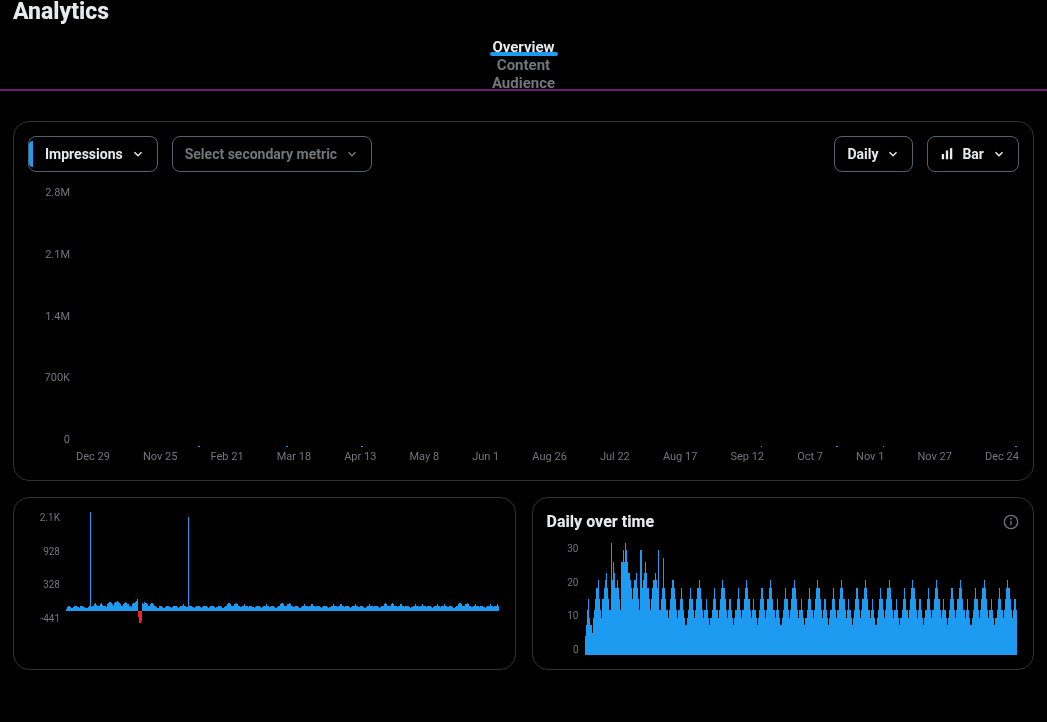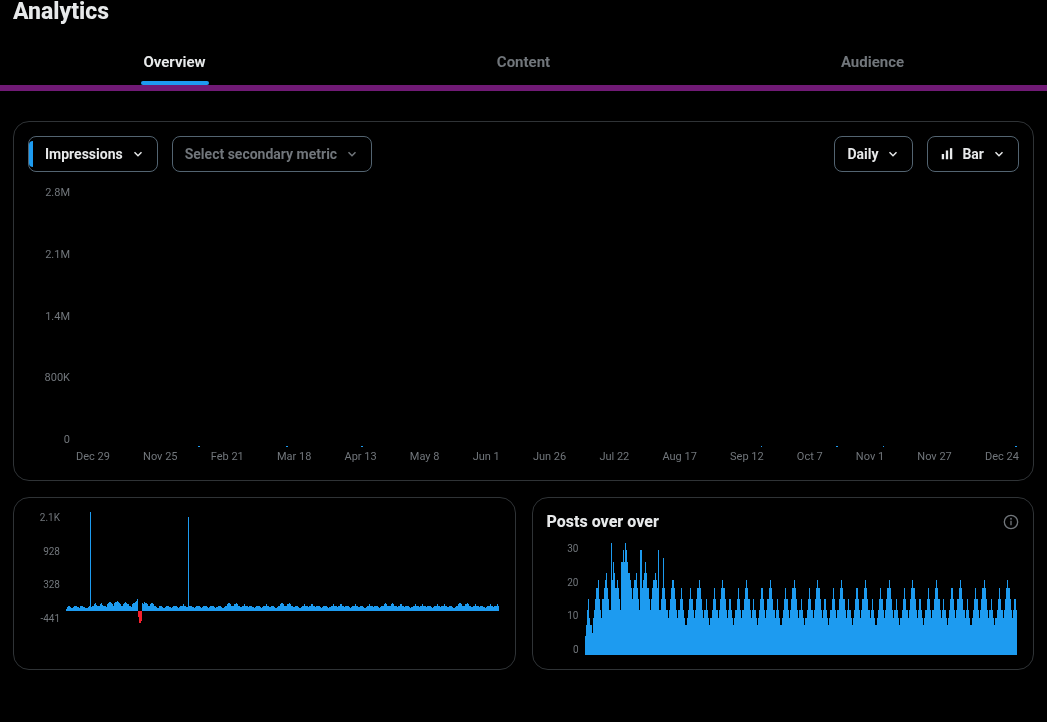--- a/index.html
+++ b/index.html
@@ -14,22 +14,23 @@
 .page-title {
   font-size: 23px;
   font-weight: 800;
   padding: 0 0 0 13px;
   height: 24px;
   line-height: 24px;
 }
 .tabs {
   display: flex;
   height: 53px;
-  border-bottom: 6px solid #701a75;
+  border-bottom: 2px solid #701a75;
   margin-top: 14px;
+  flex-direction: column;
 }
 .tab {
   flex: 1;
   display: flex;
   align-items: center;
   justify-content: center;
   font-size: 15px;
   font-weight: 700;
   color: #71767b;
   cursor: pointer;
@@ -212,21 +213,21 @@
           </svg>
       </div>
     </div>
   </div>
 
   <div class="main-chart">
     <div class="y-axis" id="main-y-axis">
         <span>2.8M</span>
         <span>2.1M</span>
         <span>1.4M</span>
-        <span>800K</span>
+        <span>700K</span>
         <span>0</span>
       </div>
     <div class="chart-area" id="main-chart-area">
         <div class="bar" style="height: 0.0042857%; margin-right: 1px;"></div>
         <div class="bar" style="height: 0.0064285%; margin-right: 1px;"></div>
         <div class="bar" style="height: 0.01%; margin-right: 1px;"></div>
         <div class="bar" style="height: 0.0125%; margin-right: 1px;"></div>
         <div class="bar" style="height: 0.0107142%; margin-right: 1px;"></div>
         <div class="bar" style="height: 0.0078571%; margin-right: 1px;"></div>
         <div class="bar" style="height: 0.0092857%; margin-right: 1px;"></div>
@@ -588,21 +589,21 @@
         <div class="bar" style="height: 0.0564285%; margin-right: 1px;"></div>
       </div>
     <div class="x-axis" id="main-x-axis">
         <span>Dec 29</span>
         <span>Nov 25</span>
         <span>Feb 21</span>
         <span>Mar 18</span>
         <span>Apr 13</span>
         <span>May 8</span>
         <span>Jun 1</span>
-        <span>Jun 26</span>
+        <span>Aug 26</span>
         <span>Jul 22</span>
         <span>Aug 17</span>
         <span>Sep 12</span>
         <span>Oct 7</span>
         <span>Nov 1</span>
         <span>Nov 27</span>
         <span>Dec 24</span>
       </div>
   </div>
 </div>
@@ -1695,21 +1696,21 @@
             <div class="sbar" style="position: absolute; bottom: 11.4671%; height: 6.32378%; width: 100%;"></div>
           </div>
           <div style="flex: 1 1 0%; position: relative; margin-right: 0px;">
             <div class="sbar" style="position: absolute; bottom: 11.4671%; height: 5.05902%; width: 100%;"></div>
           </div>
         </div>
     </div>
   </div>
   <div class="small-card">
     <div class="small-card-header">
-      <div class="small-card-title">Posts over over</div>
+      <div class="small-card-title">Daily over time</div>
       <svg class="info-icon" viewBox="0 0 24 24" fill="none" stroke="currentColor" stroke-width="2">
           <circle cx="12" cy="12" r="10"></circle>
           <line x1="12" y1="10" x2="12" y2="17"></line>
           <circle cx="12" cy="7" r="0.5" fill="currentColor"></circle>
         </svg>
     </div>
     <div class="small-chart">
       <div class="small-y-axis" id="posts-y-axis">
           <span>30</span>
           <span>20</span>

